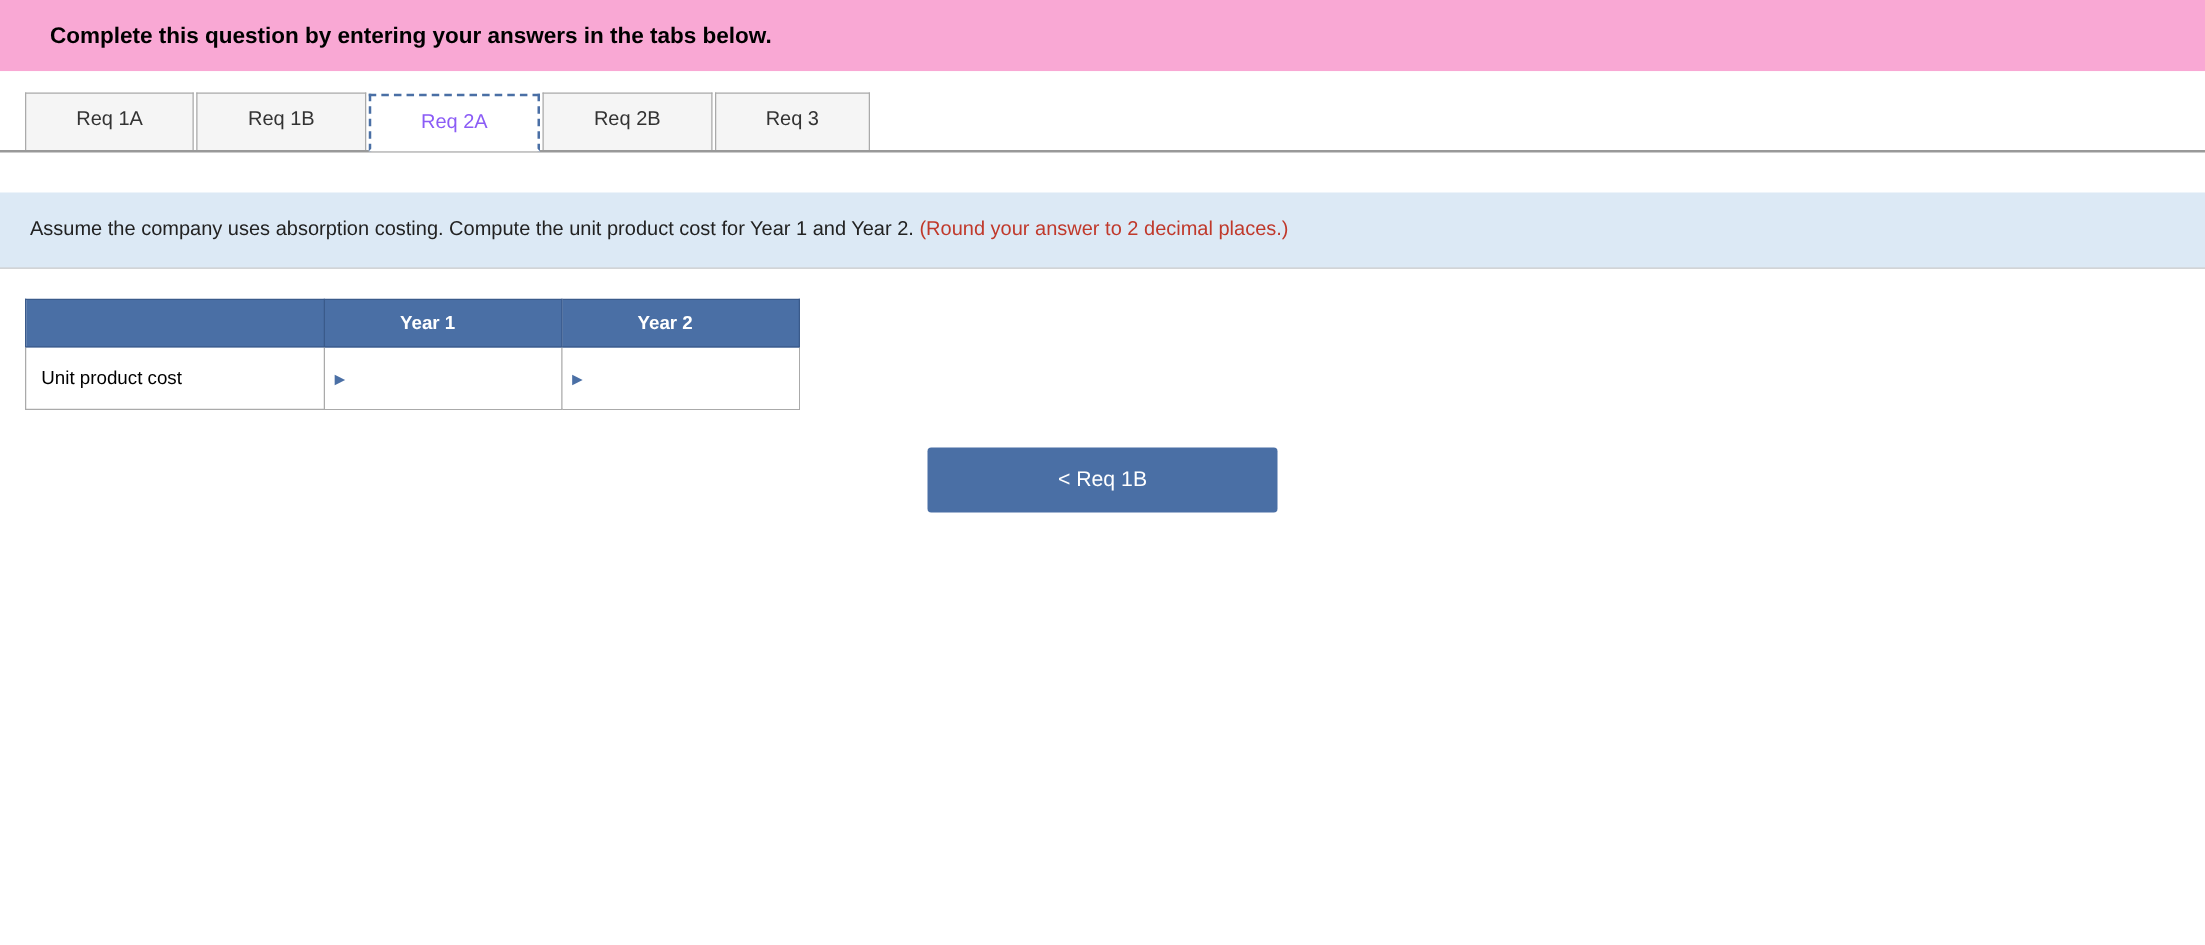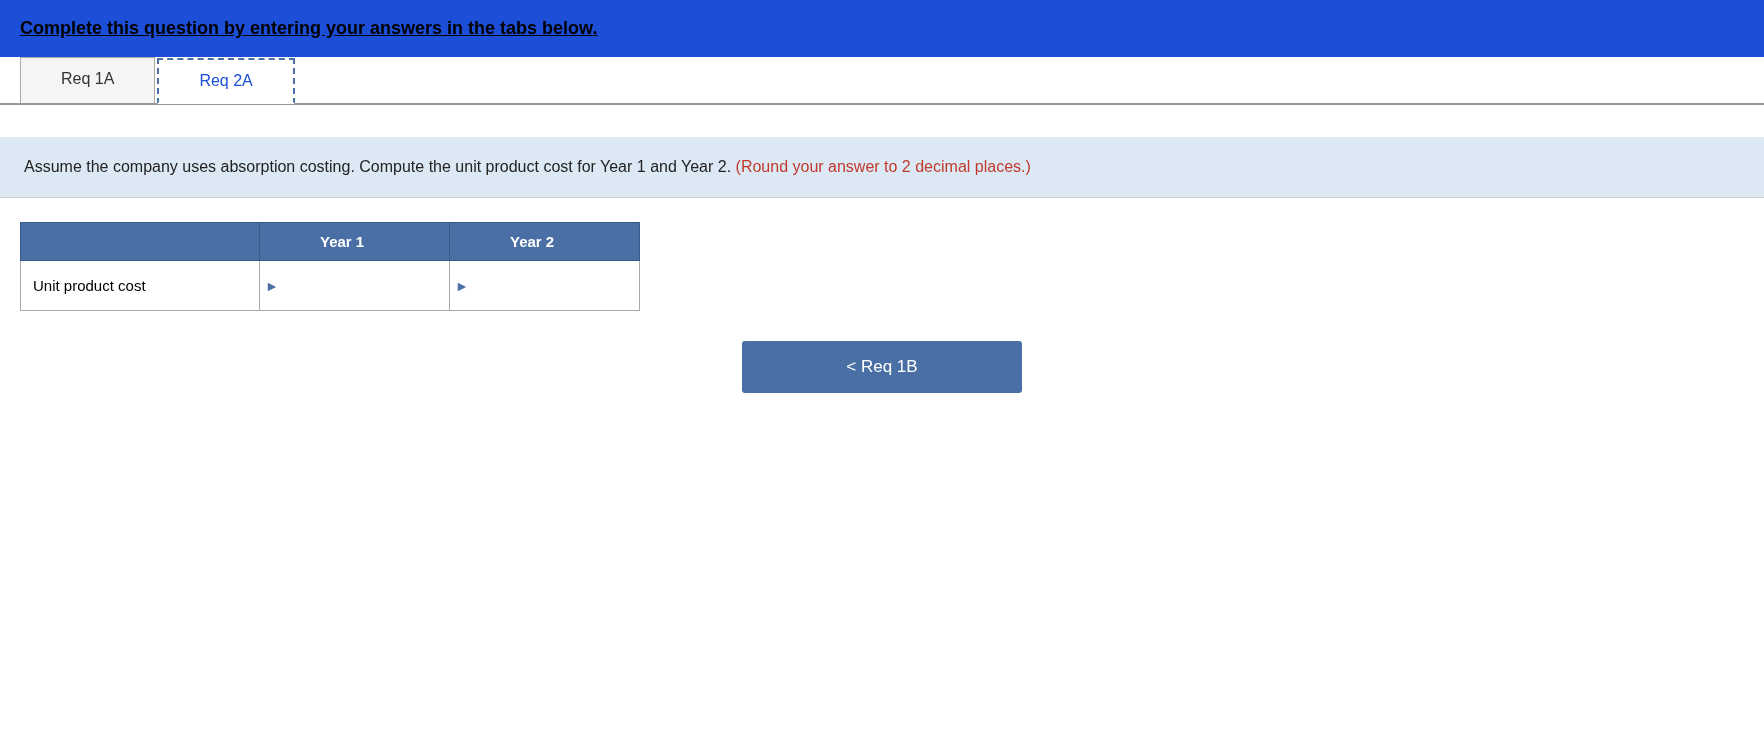--- a/index.html
+++ b/index.html
@@ -9,51 +9,50 @@
       font-family: Arial, sans-serif;
     }
 
     body {
       background: #ffffff;
       width: 1764px;
       min-height: 756px;
     }
 
     .instruction-bar {
-      background: #1d4ed8;
-      padding: 18px 20px;
+      background: #f9a8d4;
+      padding: 18px 40px;
       font-size: 18px;
       font-weight: bold;
-      text-decoration: underline;
     }
 
     .tabs-container {
       display: flex;
       border-bottom: 2px solid #999;
-      padding-top: 0;
+      padding-top: 17px;
       padding-left: 20px;
       background: #ffffff;
     }
 
     .tab {
       padding: 12px 40px;
       border: 1px solid #aaa;
       background: #f5f5f5;
       cursor: pointer;
       font-size: 16px;
       color: #333;
       border-bottom: none;
       margin-right: 2px;
     }
 
     .tab.active {
       border: 2px dashed #4a6fa5;
       background: #ffffff;
       font-weight: normal;
-      color: #1d4ed8;
+      color: #8b5cf6;
       border-bottom: 2px solid #ffffff;
       position: relative;
       bottom: -1px;
     }
 
     .question-area {
       background: #dce9f5;
       padding: 18px 24px;
       font-size: 16px;
       line-height: 1.5;
@@ -153,22 +152,31 @@
 <body>
 
 <div class="instruction-bar">
   <span>Complete this question by entering your answers in the tabs below.</span>
 </div>
 
 <div class="tabs-container">
   <div class="tab">
     <span>Req 1A</span>
   </div>
+  <div class="tab">
+    <span>Req 1B</span>
+  </div>
   <div class="tab active">
     <span>Req 2A</span>
+  </div>
+  <div class="tab">
+    <span>Req 2B</span>
+  </div>
+  <div class="tab">
+    <span>Req 3</span>
   </div>
 </div>
 
 <div class="question-area">
   <span>Assume the company uses absorption costing. Compute the unit product cost for Year 1 and Year 2.</span><span class="round-note"> (Round your answer to 2 decimal places.)</span>
 </div>
 
 <div class="table-area">
   <table class="data-table">
     <thead>

